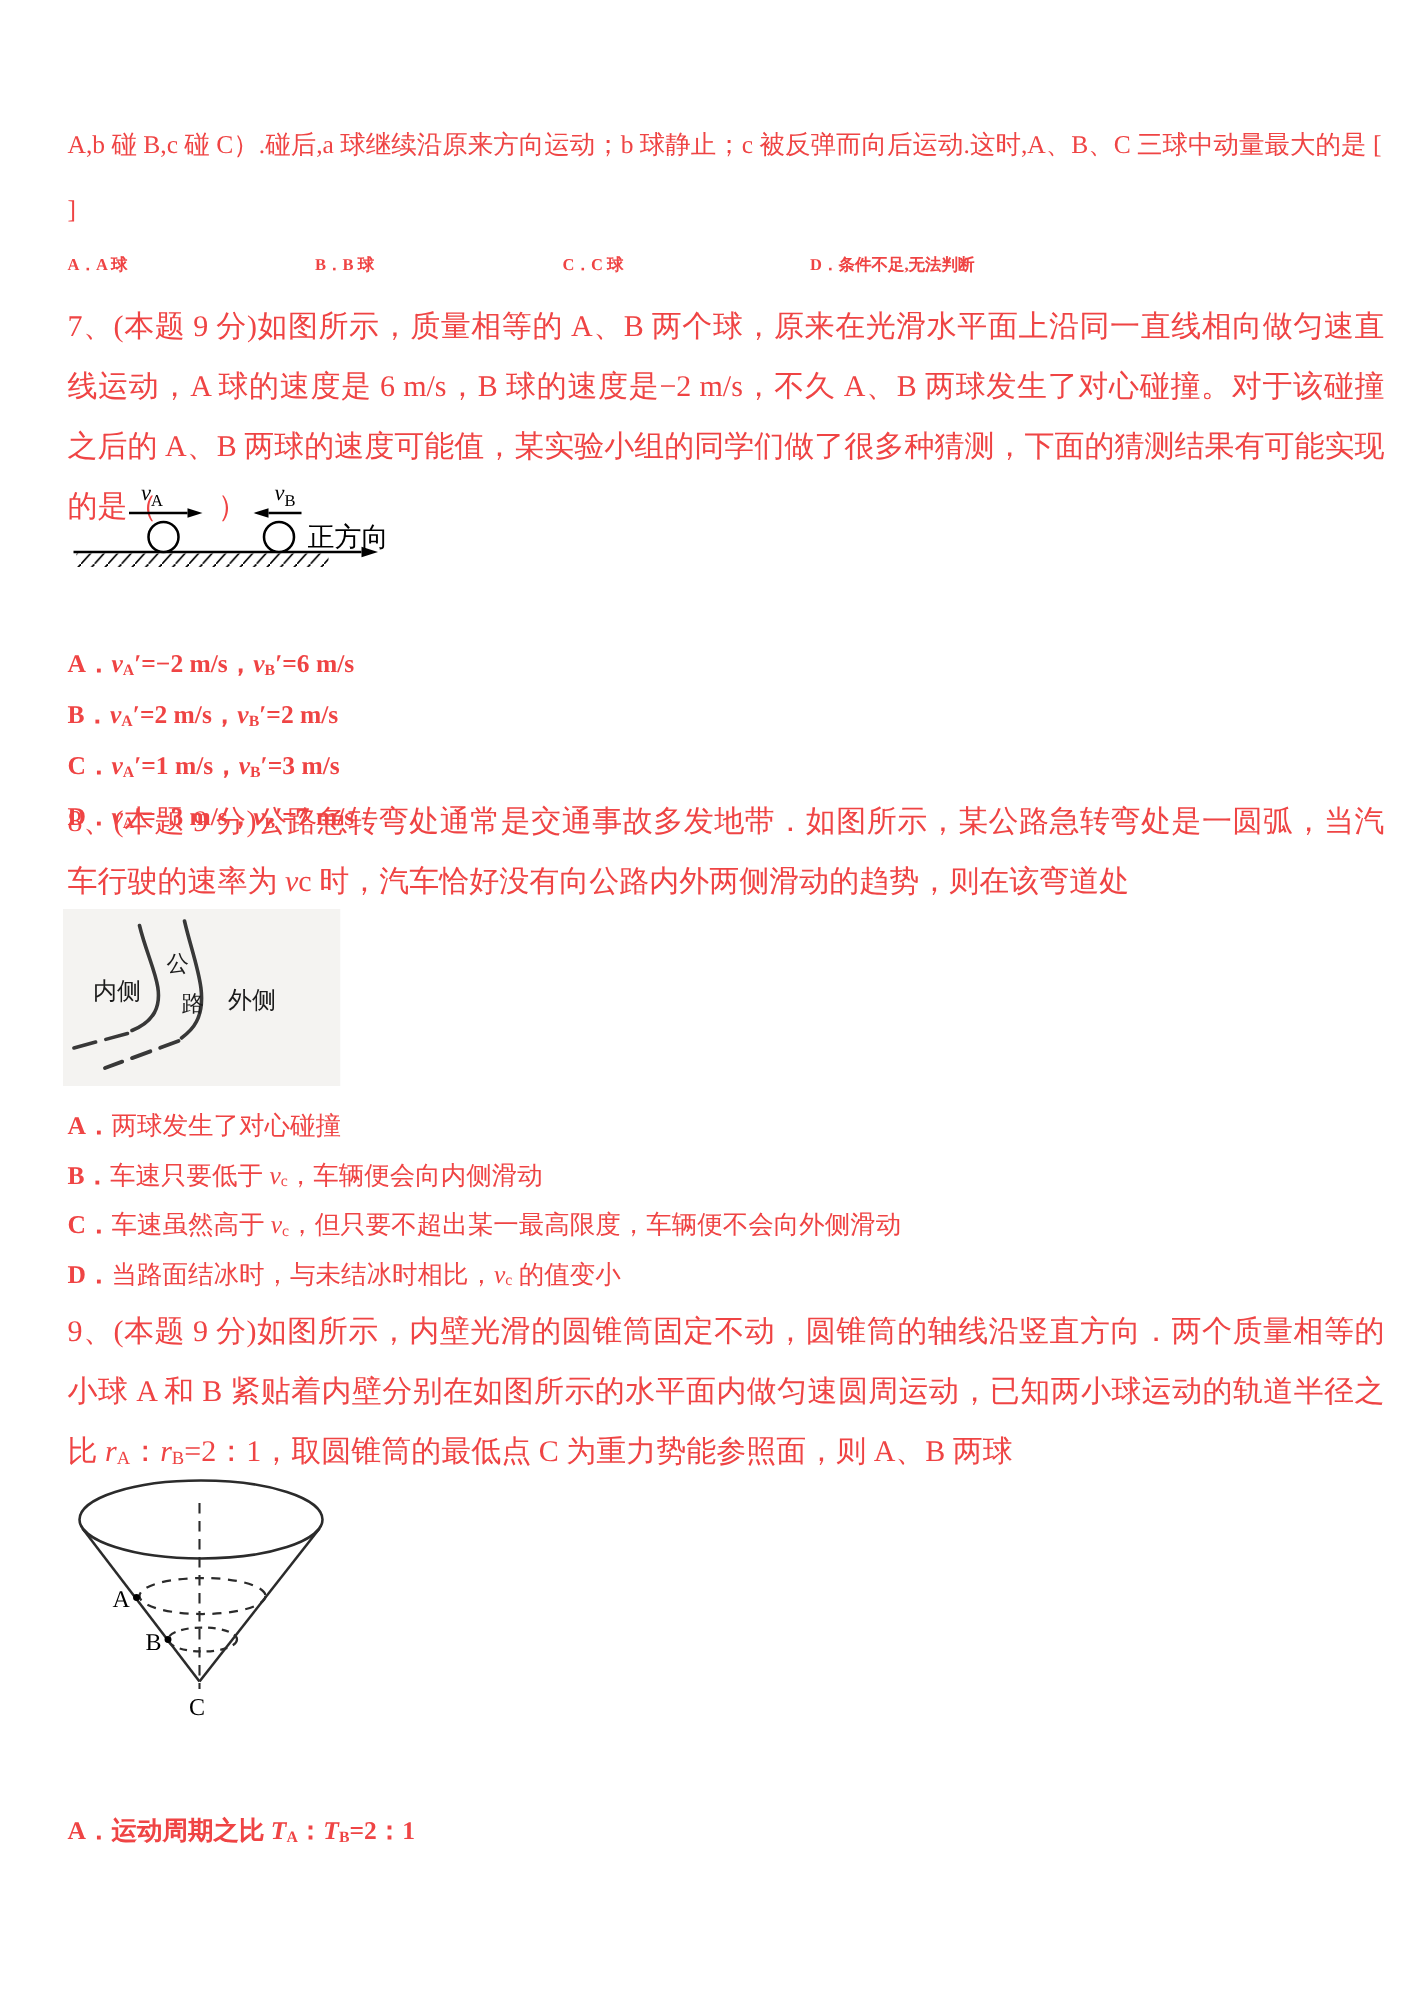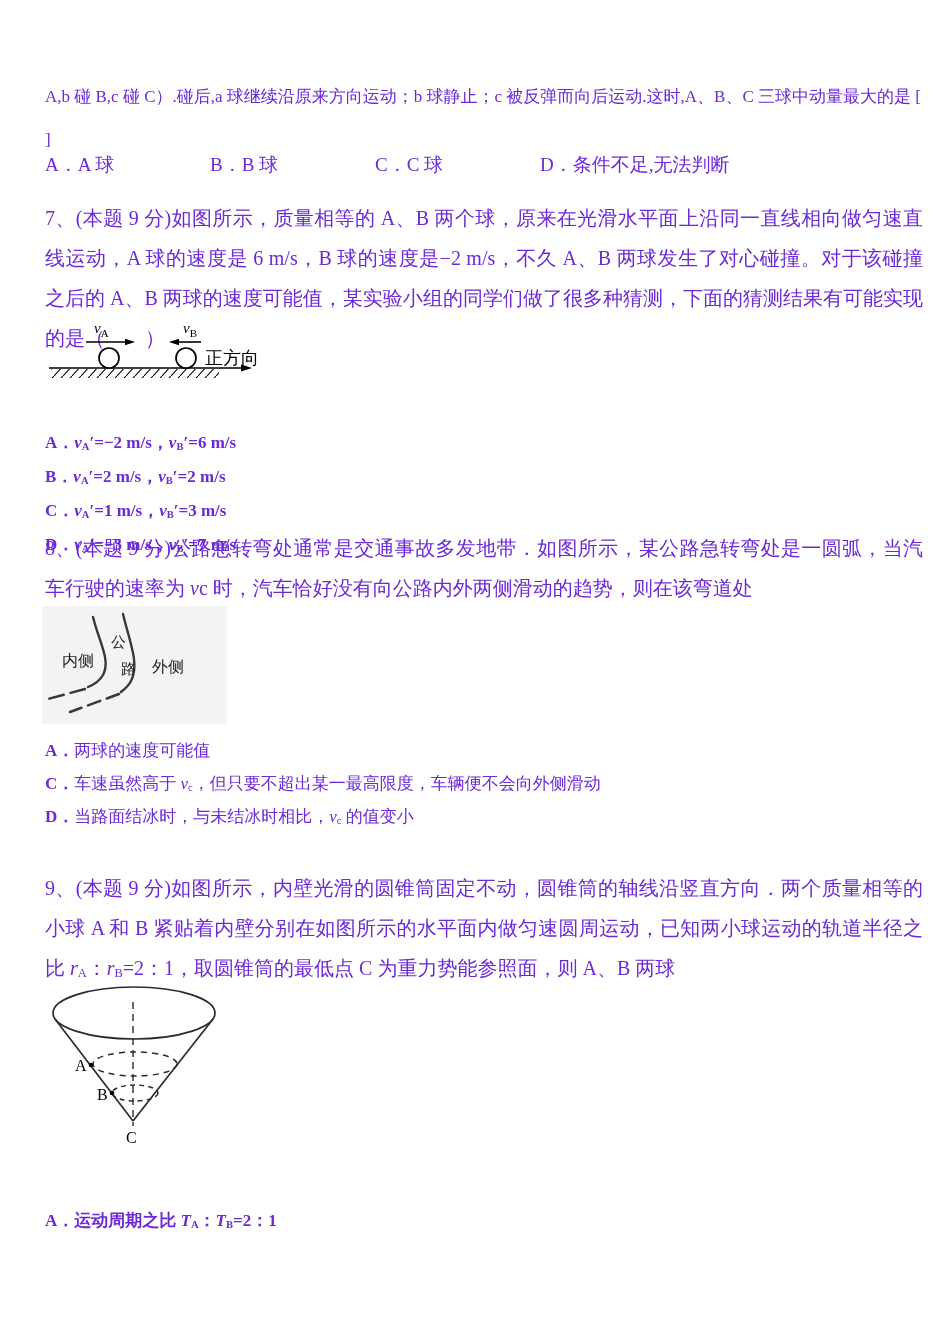--- a/index.html
+++ b/index.html
@@ -1,37 +1,37 @@
 <!DOCTYPE html>
 <html><head>
 <meta charset="utf-8">
 <style>
   html,body{margin:0;padding:0;background:#888;}
   .page{
     position:relative;
     width:950px;height:1344px;
     background:#ffffff;
-    color:#6d28d9;
+    color:#ef4444;
     font-family:"Liberation Serif","DejaVu Serif",serif;
     overflow:hidden;
   }
   .para{
     position:absolute;left:45px;width:878px;
     font-size:20px;line-height:40px;text-align:justify;
   }
   .single{
     position:absolute;left:45px;width:878px;
     font-size:17px;line-height:26px;
   }
   .bold{font-weight:bold;margin-top:36px;}
   .optlist{position:absolute;left:45px;width:878px;font-size:17px;}
   .optlist .opt{height:34px;line-height:34px;white-space:nowrap;}
   .optlist33 .opt{height:33px;line-height:33px;}
   .opt-label{font-weight:bold;}
-  .q6opts{position:absolute;left:45px;top:152px;width:878px;font-size:19px;font-weight:normal;line-height:26px;}
+  .q6opts{position:absolute;left:45px;top:164px;width:878px;font-size:11px;font-weight:bold;line-height:26px;}
   .q6opts .cell{display:inline-block;width:165px;}
   .q6opts .cell:last-child{width:auto;}
   sub{font-size:0.62em;line-height:0;vertical-align:-0.18em;}
   i{font-style:italic;}
   .fig{position:absolute;}
   svg text{font-family:"Liberation Serif","DejaVu Serif",serif;}
 </style>
 </head>
 <body>
 
@@ -92,21 +92,22 @@
       <path d="M77,88 L28,106" fill="none" stroke="#383838" stroke-width="2.6" stroke-dasharray="13 7" stroke-linecap="round"></path>
 
       <text x="20" y="60" font-size="16" fill="#1c1c1c">内侧</text>
       <text x="69" y="41" font-size="15" fill="#1c1c1c">公</text>
       <text x="79" y="68" font-size="15" fill="#1c1c1c">路</text>
       <text x="110" y="66" font-size="16" fill="#1c1c1c">外侧</text>
     </svg>
   </div>
 
   <div class="optlist optlist33" style="top:734px;">
-    <div class="opt"><span class="opt-label">A．</span><span>两球的速度可能值</span></div>
+    <div class="opt"><span class="opt-label">A．</span><span>两球发生了对心碰撞</span></div>
+    <div class="opt"><span class="opt-label">B．</span><span>车速只要低于 <i>v</i><sub>c</sub>，车辆便会向内侧滑动</span></div>
     <div class="opt"><span class="opt-label">C．</span><span>车速虽然高于 <i>v</i><sub>c</sub>，但只要不超出某一最高限度，车辆便不会向外侧滑动</span></div>
     <div class="opt"><span class="opt-label">D．</span><span>当路面结冰时，与未结冰时相比，<i>v</i><sub>c</sub> 的值变小</span></div>
   </div>
 
   <div class="para" style="top:868px;">9、(本题 9 分)如图所示，内壁光滑的圆锥筒固定不动，圆锥筒的轴线沿竖直方向．两个质量相等的小球 A 和 B 紧贴着内壁分别在如图所示的水平面内做匀速圆周运动，已知两小球运动的轨道半径之比 <i>r</i><sub>A</sub>：<i>r</i><sub>B</sub>=2：1，取圆锥筒的最低点 C 为重力势能参照面，则 A、B 两球</div>
 
   <div class="fig" style="left:45px;top:986px;">
     <svg width="225" height="165" viewBox="0 0 225 165">
 
       <ellipse cx="89" cy="27" rx="81" ry="26" fill="none" stroke="#2b2b2b" stroke-width="1.7"></ellipse>

